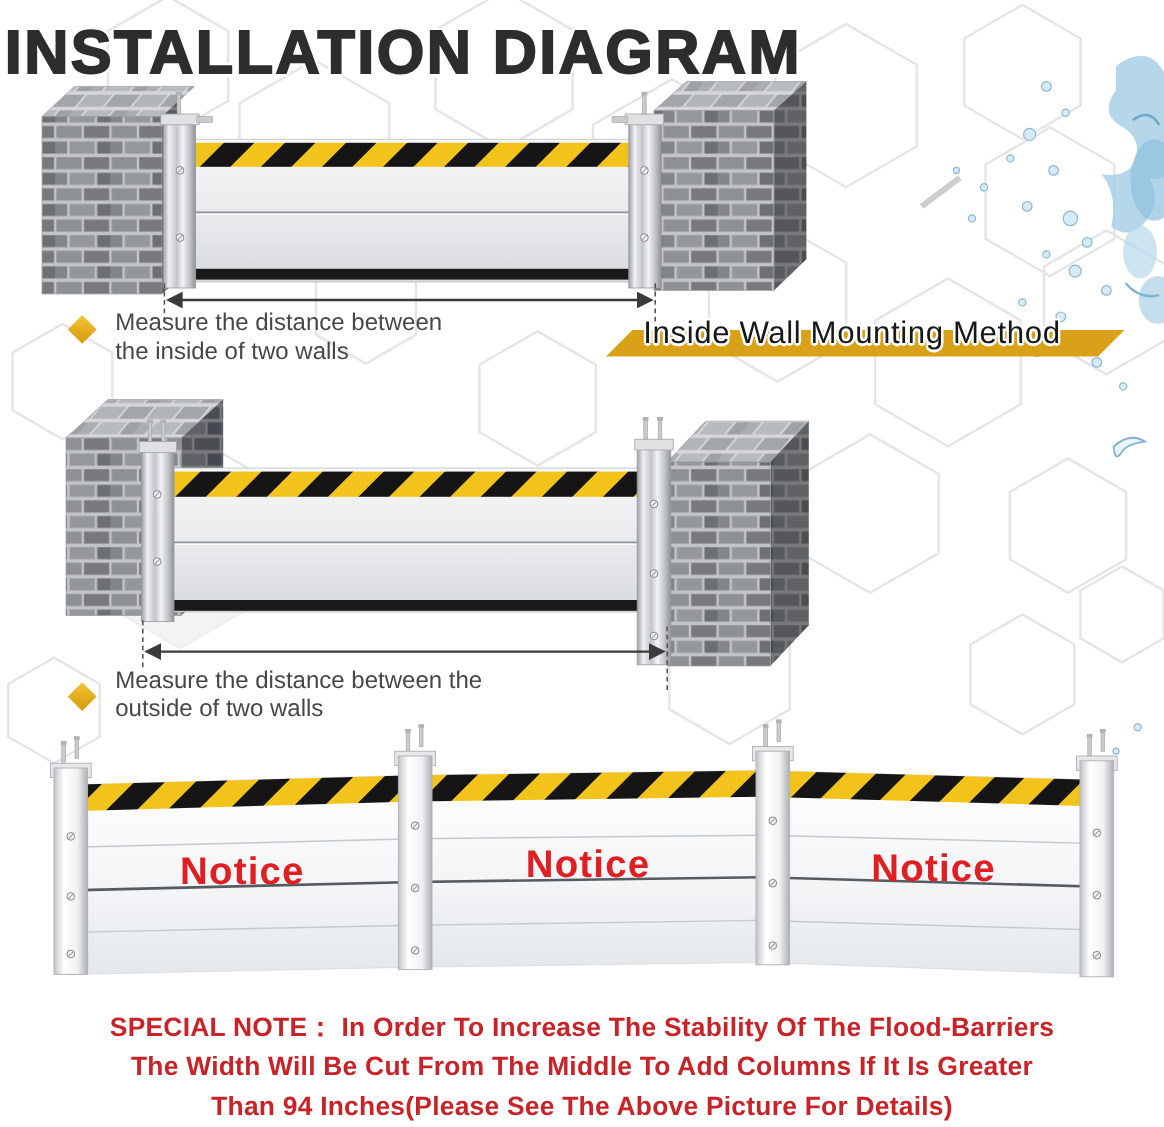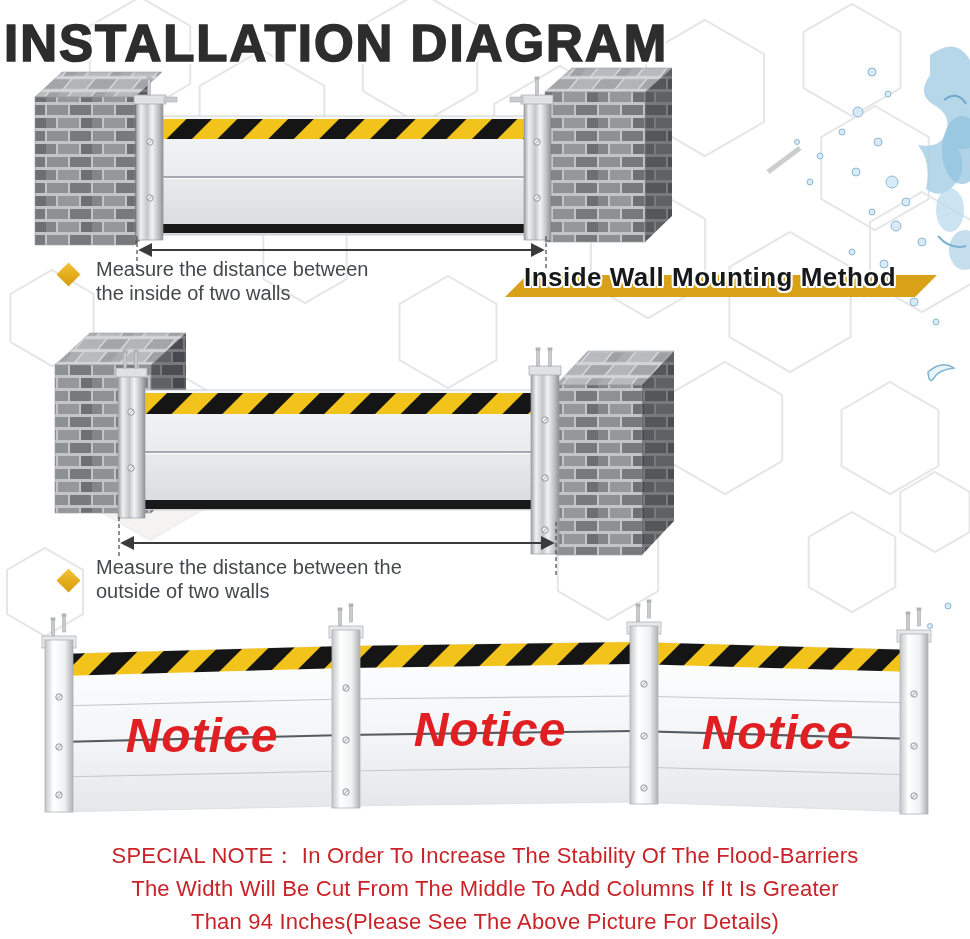--- a/index.html
+++ b/index.html
@@ -16,28 +16,28 @@
                      2px 2px 0 #fff,-2px 2px 0 #fff,2px -2px 0 #fff,-2px -2px 0 #fff;}
 
   .measure-note{font-size:20px;line-height:1.22;color:#45484b;}
   .diamond{width:17px;height:17px;transform:rotate(45deg);
            background:linear-gradient(135deg,#f3c53f 0%,#e3ac1b 55%,#d79c10 100%);}
 
   .banner{height:36px;}
   .banner-bg{position:absolute;left:24px;right:2px;bottom:3px;height:22px;
              background:var(--banner-gold,#d9a117);transform:skewX(-45deg);}
   .banner-text{position:relative;display:block;text-align:center;margin-top:-2px;
-               font-size:26px;font-weight:700;color:#17181a;letter-spacing:0.5px;
+               font-size:26px;font-weight:400;color:#17181a;letter-spacing:0.5px;
                text-shadow:2px 0 0 #fff,-2px 0 0 #fff,0 2px 0 #fff,0 -2px 0 #fff,
                            1.5px 1.5px 0 #fff,-1.5px 1.5px 0 #fff,1.5px -1.5px 0 #fff,-1.5px -1.5px 0 #fff;}
 
-  .notice-label{transform:translateX(-50%);font-size:48px;font-weight:700;
-                color:var(--notice-red,#e01f23);letter-spacing:1px;font-style:italic;}
-
-  .special-note{left:0;width:100%;text-align:center;font-weight:400;font-size:22px;
+  .notice-label{transform:translateX(-50%);font-size:32px;font-weight:700;
+                color:var(--notice-red,#e01f23);letter-spacing:1px;}
+
+  .special-note{left:0;width:100%;text-align:center;font-weight:700;font-size:22px;
                 color:var(--special-note-red,#c82328);letter-spacing:0.2px;}
 </style>
 </head>
 <body>
 
 <div id="stage">
 
 <svg id="scene" viewBox="0 0 970 939" xmlns="http://www.w3.org/2000/svg">
   <defs>
     <pattern id="brickF" width="46" height="26" patternUnits="userSpaceOnUse">

